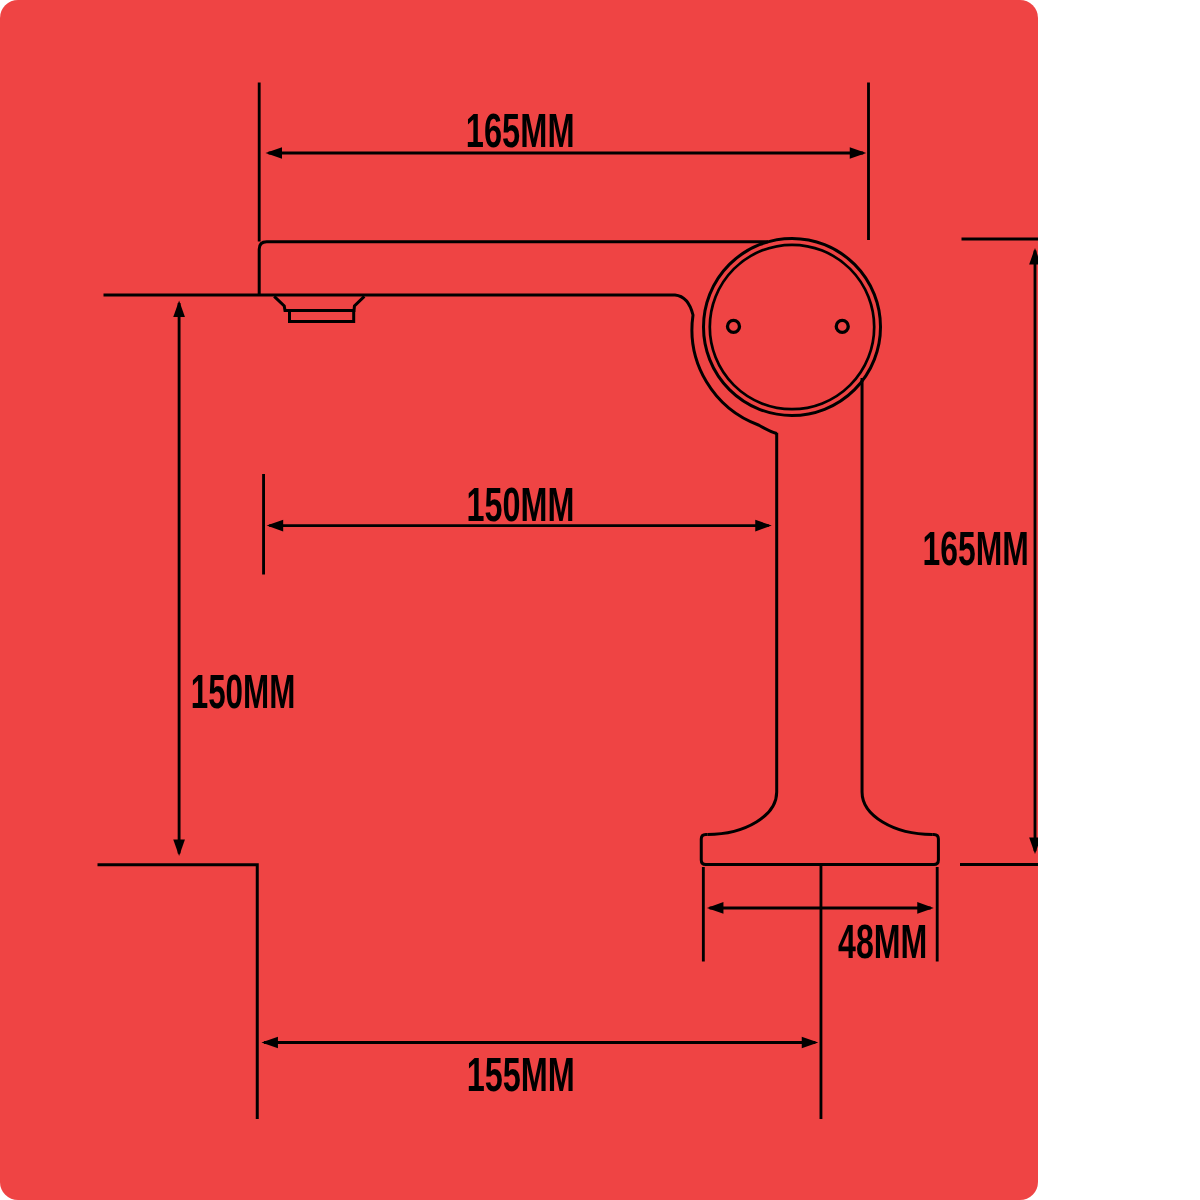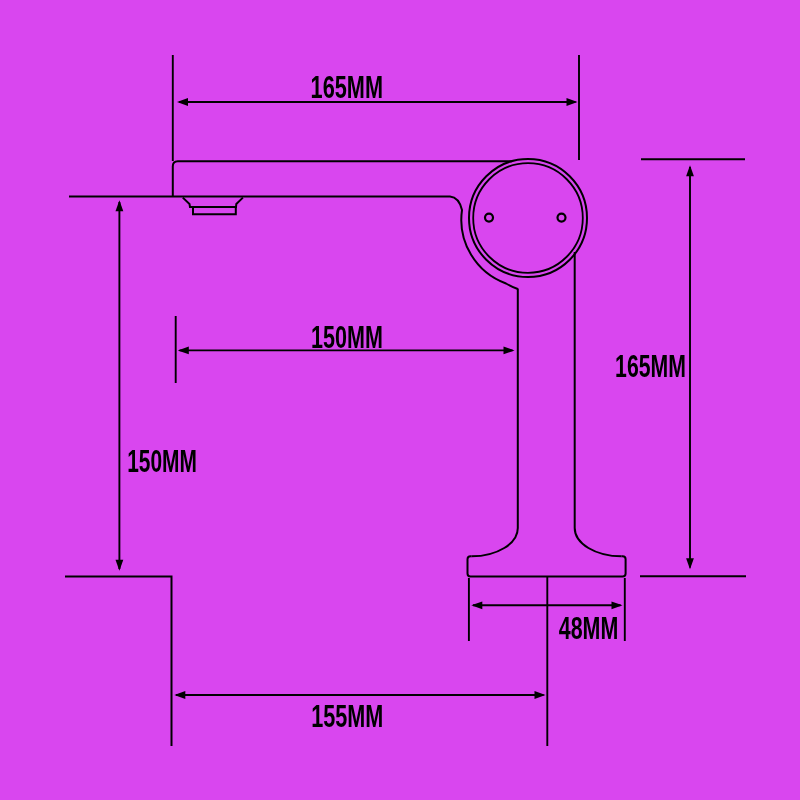--- a/index.html
+++ b/index.html
@@ -1,16 +1,16 @@
 <!DOCTYPE html>
 <html><head>
 <meta charset="utf-8">
 <style>
   html,body{margin:0;padding:0;background:#fff;}
-  .page{position:relative;width:800px;height:800px;background:#d946ef;overflow:hidden;}
+  .page{position:relative;width:692px;height:800px;background:#ef4444;overflow:hidden;border-radius:12px;}
   svg{position:absolute;left:0;top:0;}
   text{font-family:"Liberation Sans",sans-serif;font-weight:bold;fill:#000;}
 </style>
 </head>
 <body>
 <div class="page">
 <svg width="800" height="800" viewBox="0 0 800 800">
 
   <g>
     <path d="M 172.8 196.6 V 166.2 Q 172.8 161.2 177.8 161.2 H 512" fill="none" stroke="#000" stroke-width="2"></path>

